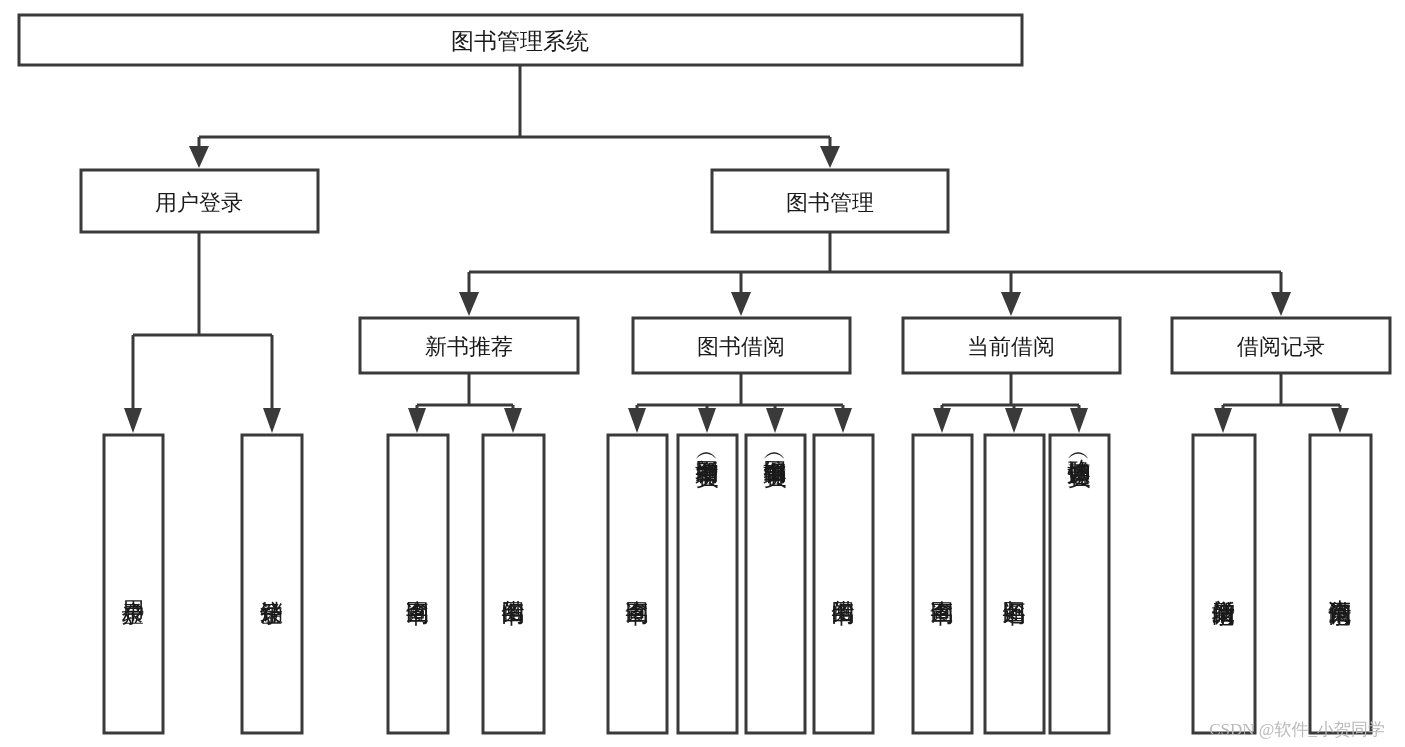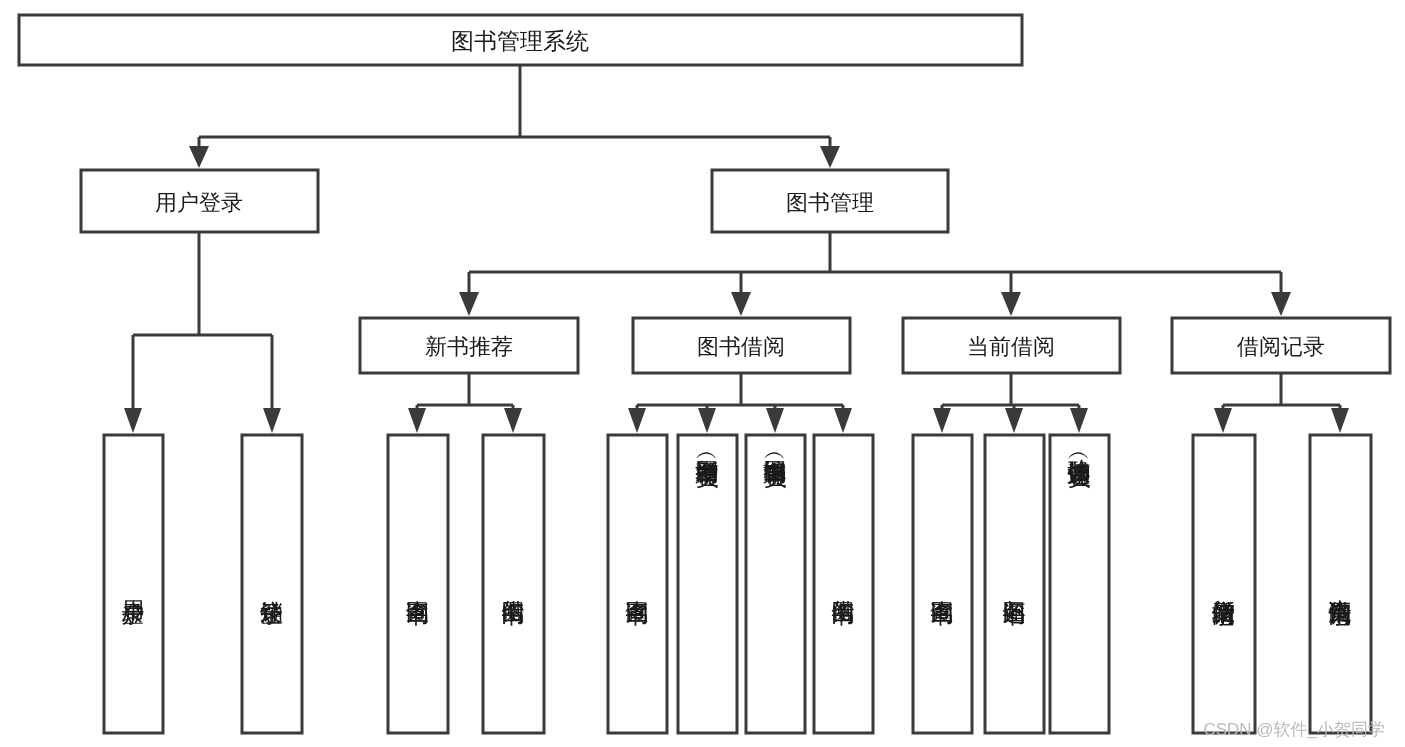--- a/index.html
+++ b/index.html
@@ -71,21 +71,21 @@
     color: #1a1a1a;
     writing-mode: vertical-rl;
     text-orientation: upright;
     white-space: nowrap;
     letter-spacing: 1px;
   }
   .watermark {
     position: absolute;
     right: 8px;
     bottom: 6px;
-    font-family: Liberation Sans, sans-serif;
+    font-family: Liberation Serif, serif;
     font-size: 17px;
     color: #b9b9b9;
     white-space: nowrap;
     user-select: none;
   }
 </style>
 </head>
 <body>
 
 <div id="diagram-root">

